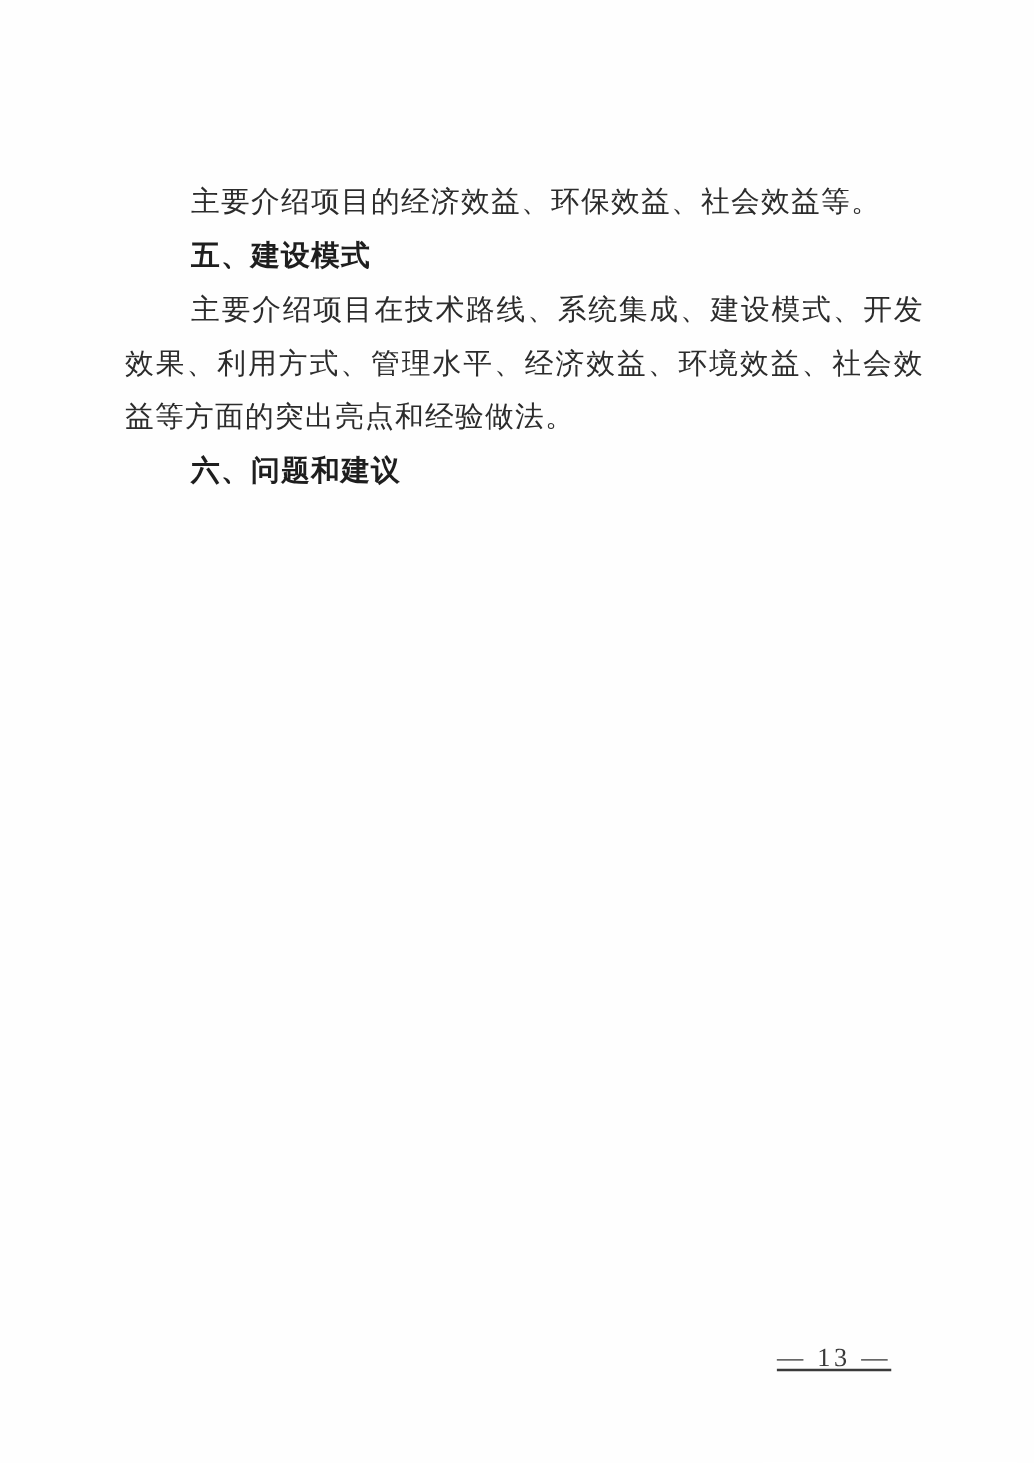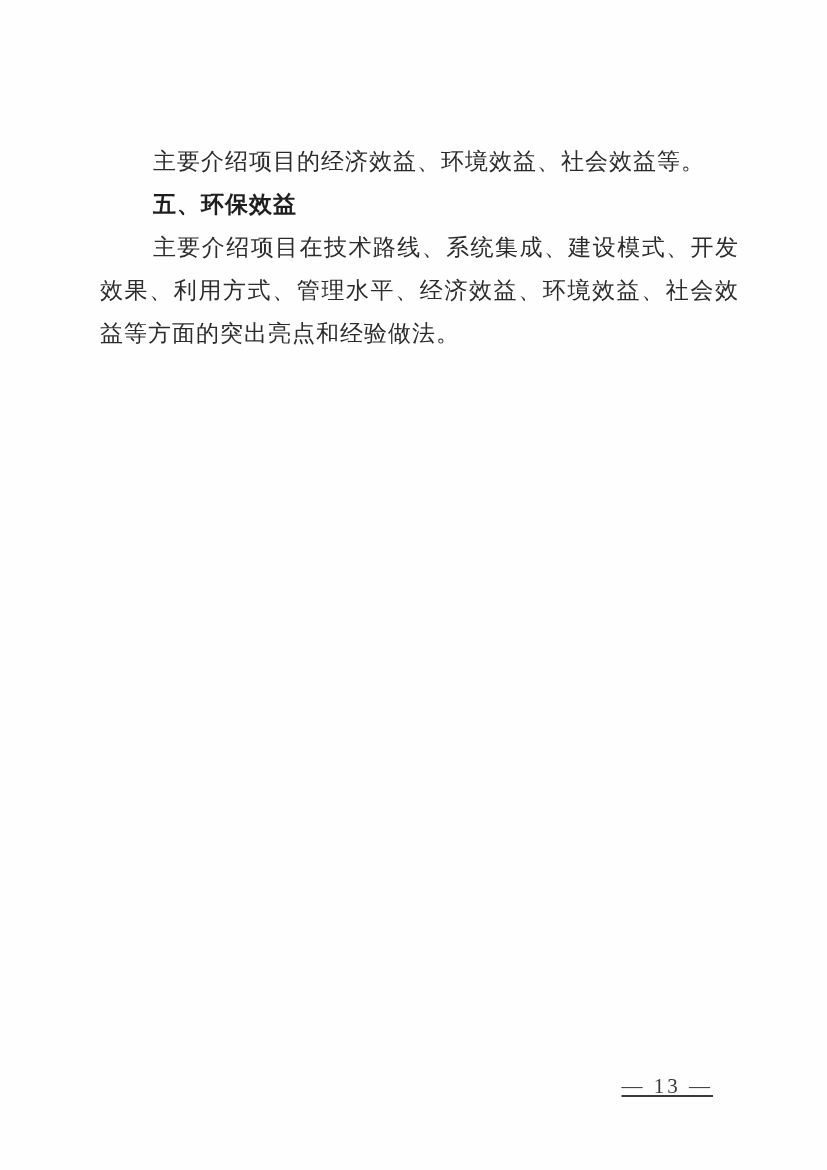--- a/index.html
+++ b/index.html
@@ -52,18 +52,19 @@
     color: #3a3a3a;
     font-family: "Liberation Serif", "DejaVu Serif", serif;
     text-decoration: underline;
   }
 </style>
 </head>
 <body>
 
 <div class="page">
   <div class="content">
-    <p class="body-text">主要介绍项目的经济效益、环境效益、社会效益等。</p>
-    <h3 class="heading">五、环保效益</h3>
+    <p class="body-text">主要介绍项目的经济效益、环保效益、社会效益等。</p>
+    <h3 class="heading">五、建设模式</h3>
     <p class="body-text">主要介绍项目在技术路线、系统集成、建设模式、开发效果、利用方式、管理水平、经济效益、环境效益、社会效益等方面的突出亮点和经验做法。</p>
+    <h3 class="heading">六、问题和建议</h3>
   </div>
   <div class="page-number">— 13 —</div>
 </div>
 
 </body></html>

